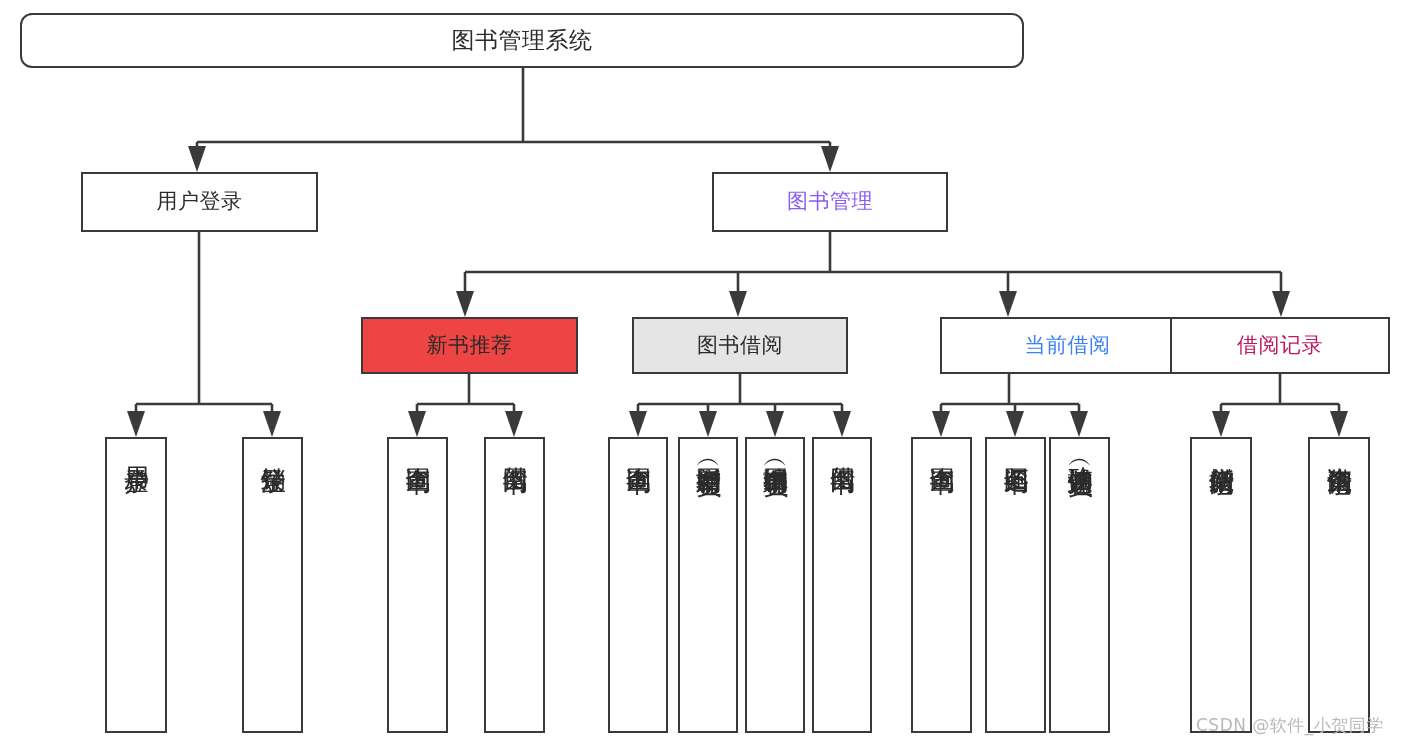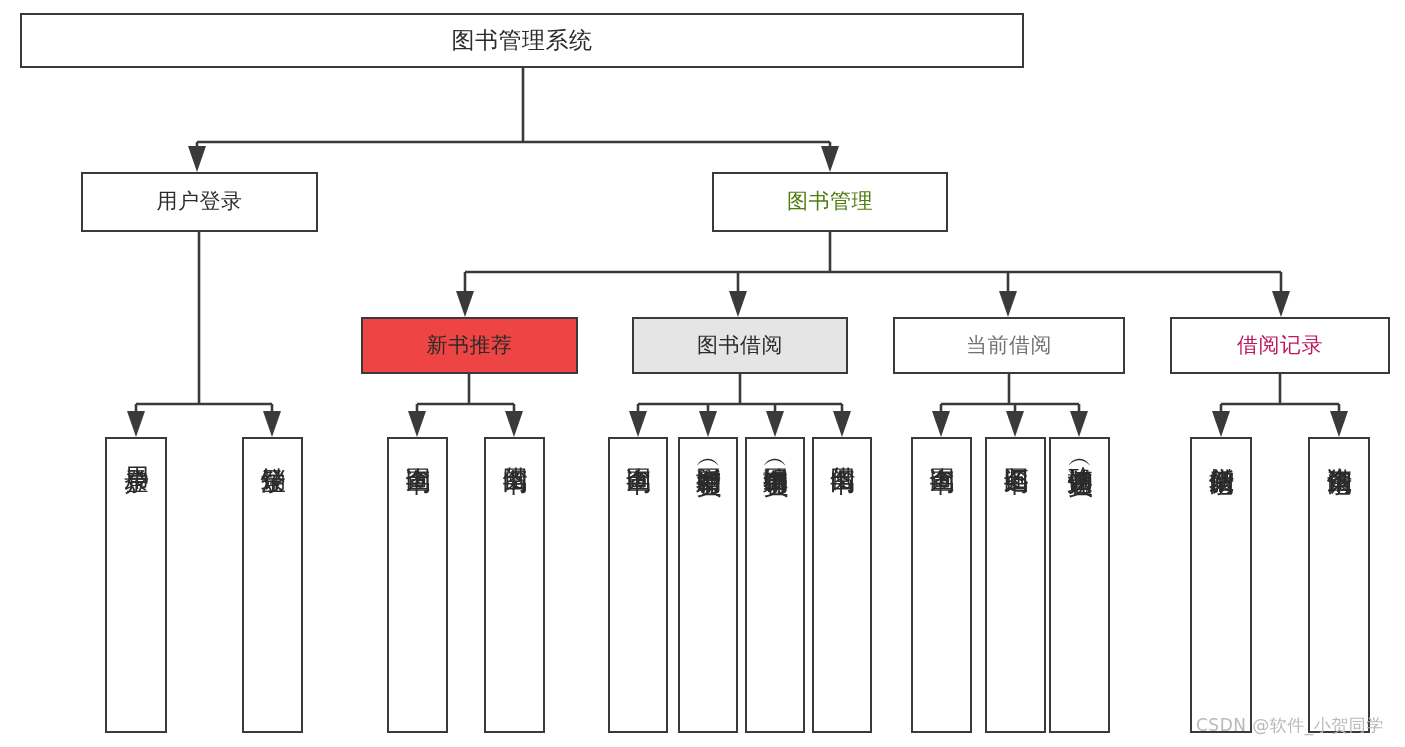--- a/index.html
+++ b/index.html
@@ -117,36 +117,36 @@
       <line x1="1079" y1="404" x2="1079" y2="411" stroke="#3a3a3a" stroke-width="2.6"></line>
       <path d="M 1070 411 L 1088 411 L 1079 437 Z" fill="#3a3a3a"></path>
       <line x1="1280" y1="374" x2="1280" y2="404" stroke="#3a3a3a" stroke-width="2.6"></line>
       <line x1="1221" y1="404" x2="1339" y2="404" stroke="#3a3a3a" stroke-width="2.6"></line>
       <line x1="1221" y1="404" x2="1221" y2="411" stroke="#3a3a3a" stroke-width="2.6"></line>
       <path d="M 1212 411 L 1230 411 L 1221 437 Z" fill="#3a3a3a"></path>
       <line x1="1339" y1="404" x2="1339" y2="411" stroke="#3a3a3a" stroke-width="2.6"></line>
       <path d="M 1330 411 L 1348 411 L 1339 437 Z" fill="#3a3a3a"></path>
     </svg>
   <div id="nodes">
-      <div class="node root" style="left: 20px; top: 13px; width: 1004px; height: 55px; border-color: rgb(58, 58, 58); background: rgb(255, 255, 255); color: rgb(43, 43, 43);">
+      <div class="node root" style="left: 20px; top: 13px; width: 1004px; height: 55px; border-color: rgb(58, 58, 58); background: rgb(255, 255, 255); color: rgb(43, 43, 43); border-radius: 12px;">
         <span class="label">图书管理系统</span>
       </div>
       <div class="node level1" style="left: 81px; top: 172px; width: 237px; height: 60px; border-color: rgb(58, 58, 58); background: rgb(255, 255, 255); color: rgb(43, 43, 43);">
         <span class="label">用户登录</span>
       </div>
-      <div class="node level1" style="left: 712px; top: 172px; width: 236px; height: 60px; border-color: rgb(58, 58, 58); background: rgb(255, 255, 255); color: #4d7c0f;">
+      <div class="node level1" style="left: 712px; top: 172px; width: 236px; height: 60px; border-color: rgb(58, 58, 58); background: rgb(255, 255, 255); color: #8b5cf6;">
         <span class="label">图书管理</span>
       </div>
       <div class="node level2" style="left: 361px; top: 317px; width: 217px; height: 57px; border-color: rgb(58, 58, 58); background: #ef4444; color: rgb(43, 43, 43);">
         <span class="label">新书推荐</span>
       </div>
       <div class="node level2" style="left: 632px; top: 317px; width: 216px; height: 57px; border-color: rgb(58, 58, 58); background: #e5e5e5; color: rgb(43, 43, 43);">
         <span class="label">图书借阅</span>
       </div>
-      <div class="node level2" style="left: 893px; top: 317px; width: 232px; height: 57px; border-color: rgb(58, 58, 58); background: rgb(255, 255, 255); color: #737373;">
+      <div class="node level2" style="left: 940px; top: 317px; width: 255px; height: 57px; border-color: rgb(58, 58, 58); background: rgb(255, 255, 255); color: #3b82f6;">
         <span class="label">当前借阅</span>
       </div>
       <div class="node level2" style="left: 1170px; top: 317px; width: 220px; height: 57px; border-color: rgb(58, 58, 58); background: rgb(255, 255, 255); color: #be185d;">
         <span class="label">借阅记录</span>
       </div>
       <div class="node leaf" style="left: 105px; top: 437px; width: 62px; height: 296px; border-color: rgb(58, 58, 58); background: rgb(255, 255, 255); color: rgb(43, 43, 43);">
         <span class="label">用户登录</span>
       </div>
       <div class="node leaf" style="left: 242px; top: 437px; width: 61px; height: 296px; border-color: rgb(58, 58, 58); background: rgb(255, 255, 255); color: rgb(43, 43, 43);">
         <span class="label">注销登录</span>

